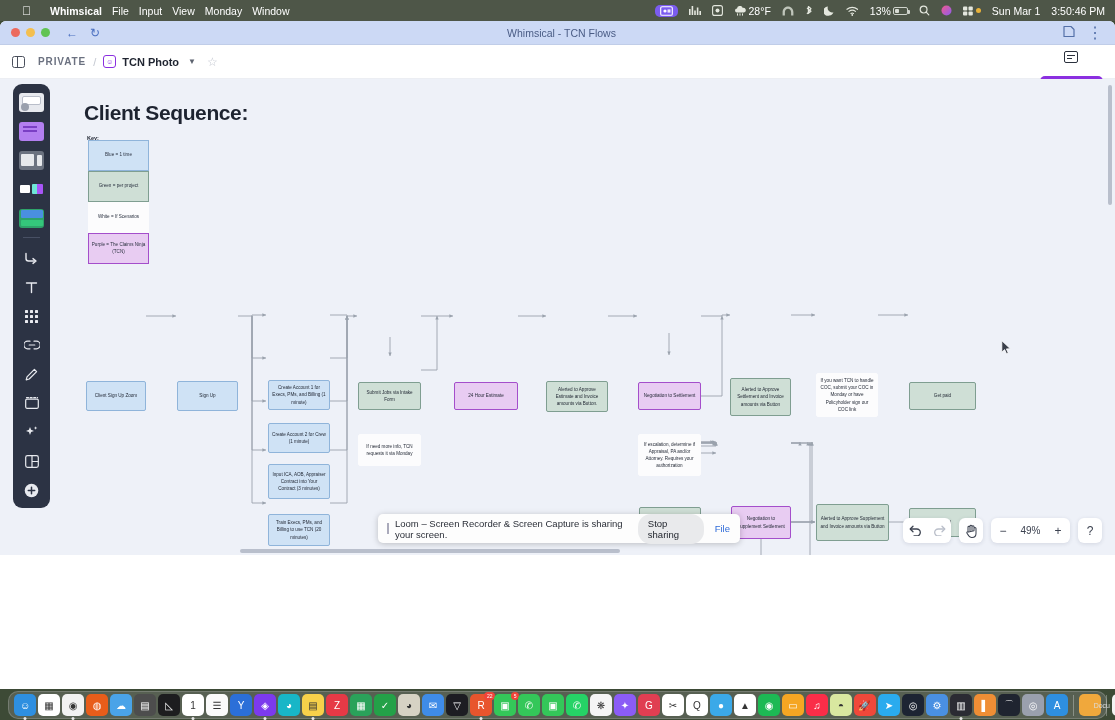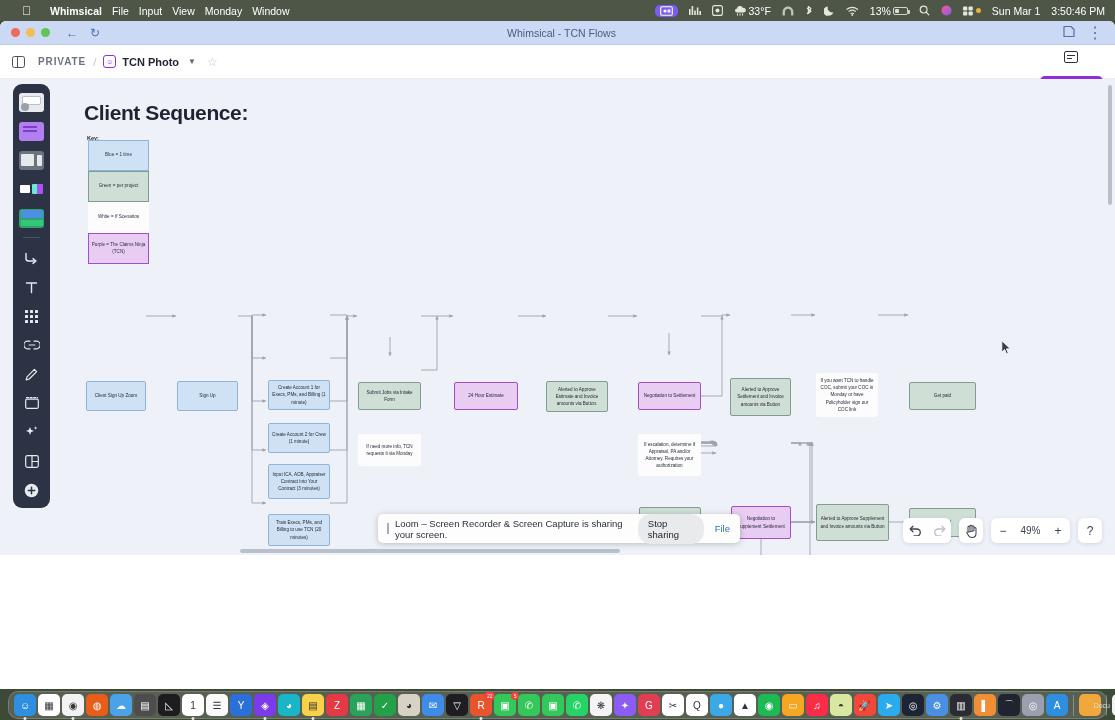--- a/index.html
+++ b/index.html
@@ -207,21 +207,21 @@
             <circle cx="5.5" cy="5.5" r="2" fill="#e4e7de"></circle>
           </svg>
       </span>
       <span class="mb-icon" style="gap:3px">
         <svg width="12" height="10" viewBox="0 0 12 10">
             <path d="M3 6.5a2 2 0 010-4 3 3 0 015.8-.6A2.1 2.1 0 1110 6.5z" fill="#e4e7de"></path>
             <g stroke="#e4e7de" stroke-width="1" stroke-linecap="round">
               <path d="M3.5 7.8v1.4M6 7.8v1.4M8.5 7.8v1.4"></path>
             </g>
           </svg>
-        <span>33°F</span>
+        <span>28°F</span>
       </span>
       <span class="mb-icon">
         <svg width="12" height="10" viewBox="0 0 12 10">
             <path d="M6 0.5C2.8.5.6 3 .6 6.2V9.5h2.3V6.2c0-2 1.4-3.4 3.1-3.4s3.1 1.4 3.1 3.4v3.3h2.3V6.2C11.4 3 9.2.5 6 .5z" fill="#bfc5ba"></path>
           </svg>
       </span>
       <span class="mb-icon">
         <svg width="8" height="12" viewBox="0 0 8 12">
             <path d="M2 3l4 3.2-2.6 2.2V1.5l2.6 2.2L2 9" fill="none" stroke="#e4e7de" stroke-width="1.2" stroke-linejoin="round"></path>
           </svg>

